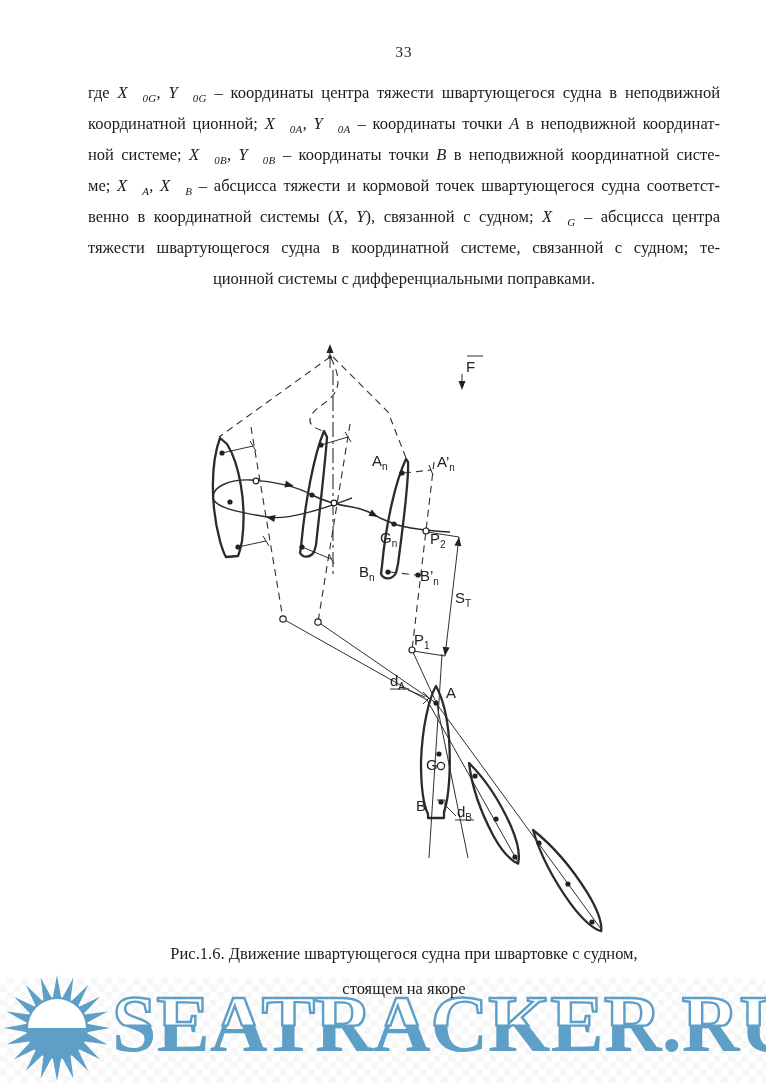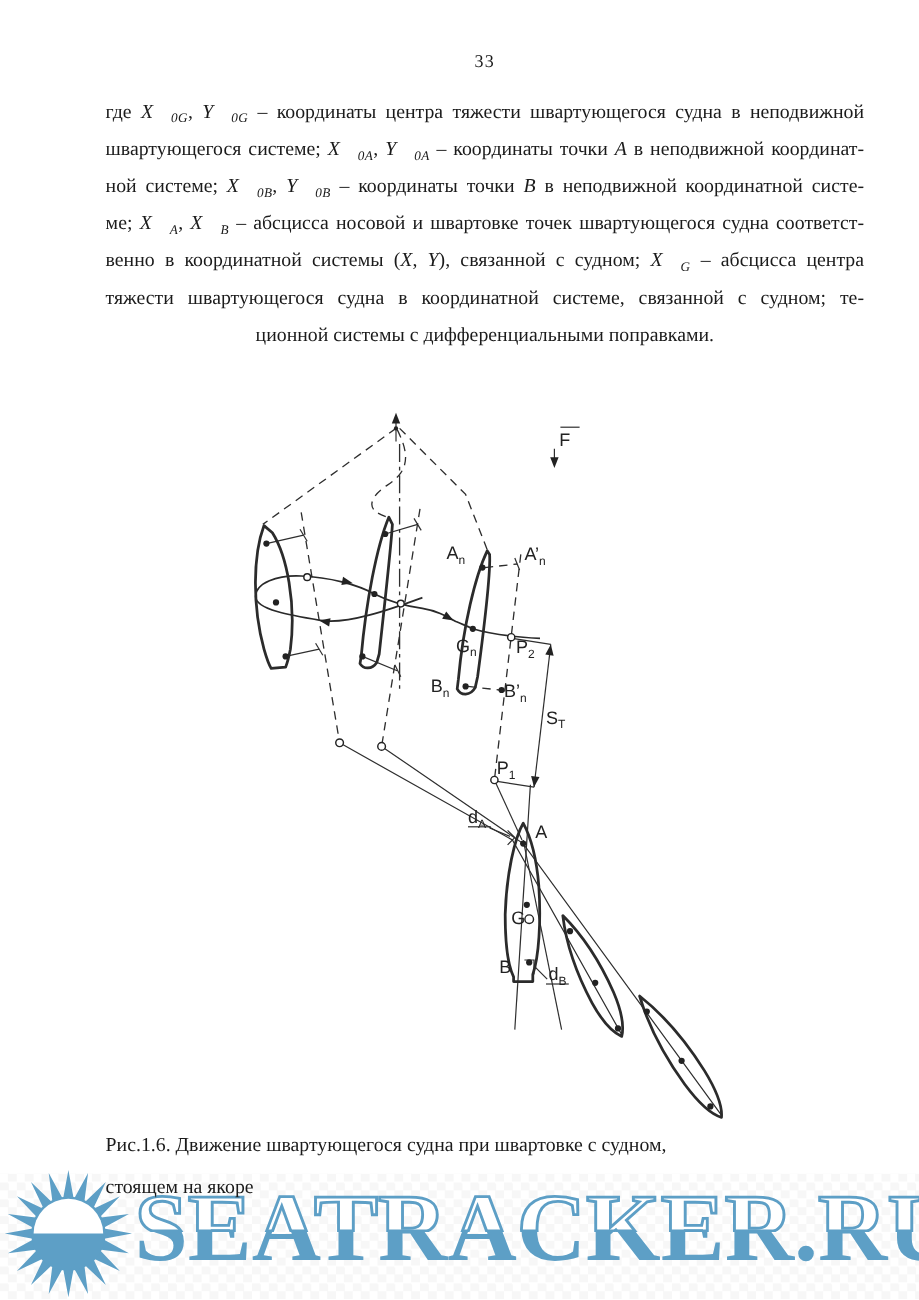--- a/index.html
+++ b/index.html
@@ -6,21 +6,21 @@
   .page{position:relative;width:766px;height:1083px;background:#ffffff;overflow:hidden;
         font-family:"Liberation Serif",serif;color:#1b1b1b;}
   .page-number{position:absolute;top:44px;left:88px;width:632px;text-align:center;
         font-size:15px;letter-spacing:1px;}
   .paragraph{position:absolute;top:77px;left:88px;width:632px;font-size:16.5px;}
   .tline{line-height:31px;height:31px;text-align:justify;text-align-last:justify;white-space:nowrap;}
   .tline.noj{text-align:center;text-align-last:auto;}
   .tline .it{font-style:italic;}
   .tline .sb{font-style:italic;font-size:11px;vertical-align:-4px;letter-spacing:.3px;margin-left:15px;}
   .diagram-svg{position:absolute;left:0;top:0;z-index:1;}
-  .caption{position:absolute;left:88px;top:944px;width:632px;
+  .caption{position:absolute;left:88px;top:944px;width:632px;text-align:center;
         font-size:16.5px;z-index:3;}
   .caption .cap2{margin-top:15px;}
   
   .watermark{position:absolute;left:0;top:978px;width:766px;height:105px;z-index:2;}
   .wm-checker{position:absolute;left:0;top:0;right:0;bottom:0;opacity:.4;
         background-image:conic-gradient(#ececec 25%,#ffffff 0 50%,#ececec 0 75%,#ffffff 0);
         background-size:14px 14px;}
   .wm-text{position:absolute;left:112px;top:-6px;width:660px;height:105px;line-height:105px;
         font-family:"Liberation Serif",serif;font-weight:bold;font-size:80px;white-space:nowrap;
         letter-spacing:0;}
@@ -41,23 +41,23 @@
 </style>
 </head>
 <body>
 
 <div class="page">
 
   <div class="page-number">33</div>
 
   <div class="paragraph">
       <div class="tline"><span class="nr">где </span><span class="it">X</span><span class="sb">0G</span><span class="nr">, </span><span class="it">Y</span><span class="sb">0G</span><span class="nr"> – координаты центра тяжести швартующегося судна в неподвижной</span></div>
-      <div class="tline"><span class="nr">швартующегося системе; </span><span class="it">X</span><span class="sb">0A</span><span class="nr">, </span><span class="it">Y</span><span class="sb">0A</span><span class="nr"> – координаты точки </span><span class="it">A</span><span class="nr"> в неподвижной координат-</span></div>
+      <div class="tline"><span class="nr">координатной ционной; </span><span class="it">X</span><span class="sb">0A</span><span class="nr">, </span><span class="it">Y</span><span class="sb">0A</span><span class="nr"> – координаты точки </span><span class="it">A</span><span class="nr"> в неподвижной координат-</span></div>
       <div class="tline"><span class="nr">ной системе; </span><span class="it">X</span><span class="sb">0B</span><span class="nr">, </span><span class="it">Y</span><span class="sb">0B</span><span class="nr"> – координаты точки </span><span class="it">B</span><span class="nr"> в неподвижной координатной систе-</span></div>
-      <div class="tline"><span class="nr">ме; </span><span class="it">X</span><span class="sb">A</span><span class="nr">, </span><span class="it">X</span><span class="sb">B</span><span class="nr"> – абсцисса носовой и швартовке точек швартующегося судна соответст-</span></div>
+      <div class="tline"><span class="nr">ме; </span><span class="it">X</span><span class="sb">A</span><span class="nr">, </span><span class="it">X</span><span class="sb">B</span><span class="nr"> – абсцисса тяжести и кормовой точек швартующегося судна соответст-</span></div>
       <div class="tline"><span class="nr">венно в координатной системы (</span><span class="it">X</span><span class="nr">, </span><span class="it">Y</span><span class="nr">), связанной с судном; </span><span class="it">X</span><span class="sb">G</span><span class="nr"> – абсцисса центра</span></div>
       <div class="tline"><span class="nr">тяжести швартующегося судна в координатной системе, связанной с судном; те-</span></div>
       <div class="tline noj"><span class="nr">ционной системы с дифференциальными поправками.</span></div>
     </div>
 
   <svg class="diagram-svg" width="766" height="1083" viewBox="0 0 766 1083">
 
     <g>
       <path class="dash" d="M330,357 L219,437"></path>
       <path class="dash" d="M333,357 L388,412 L406,458"></path>

